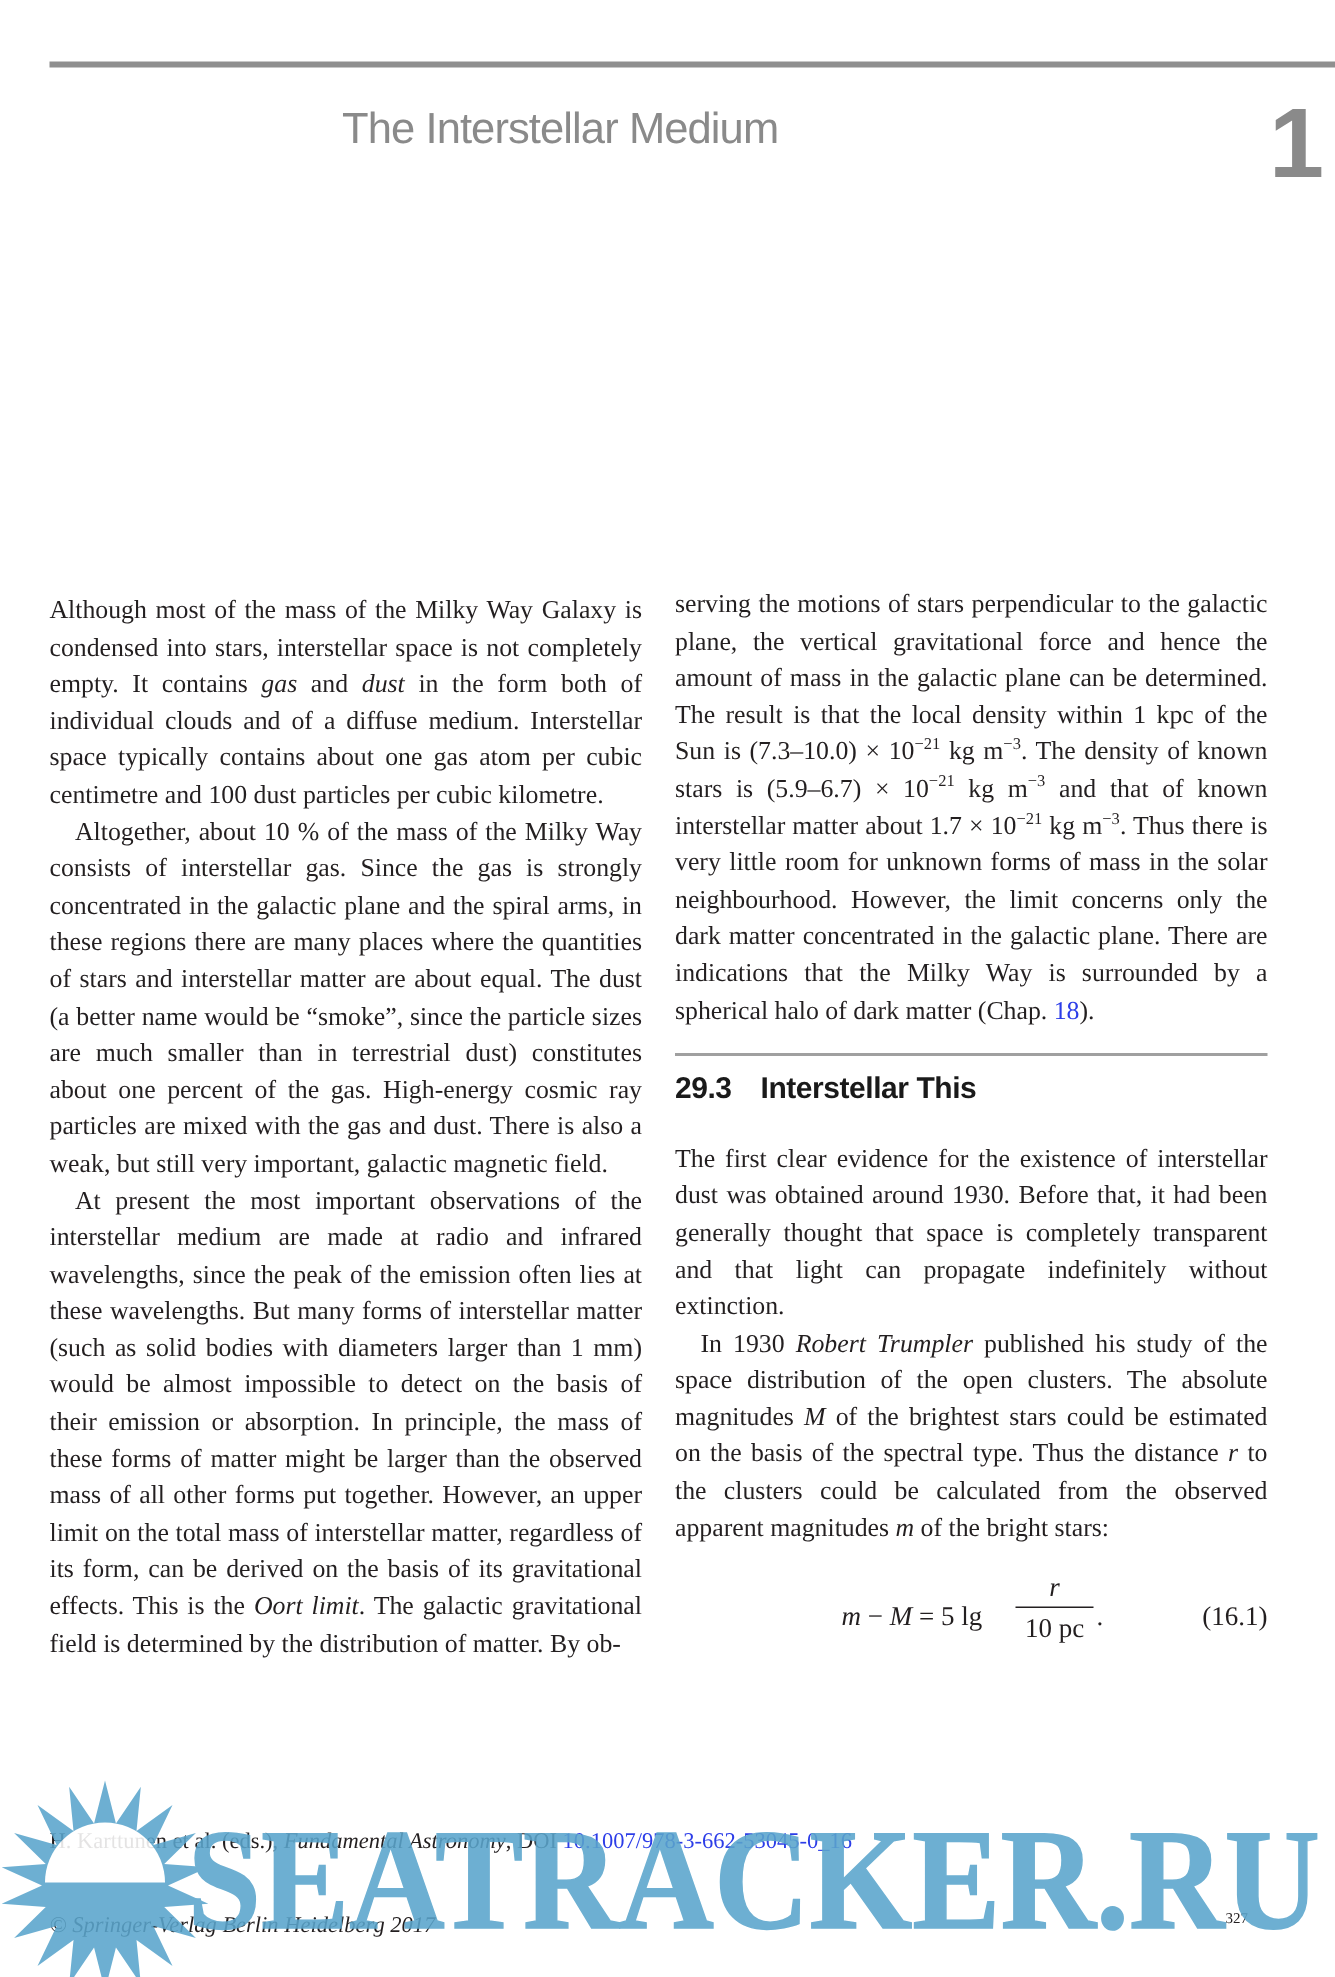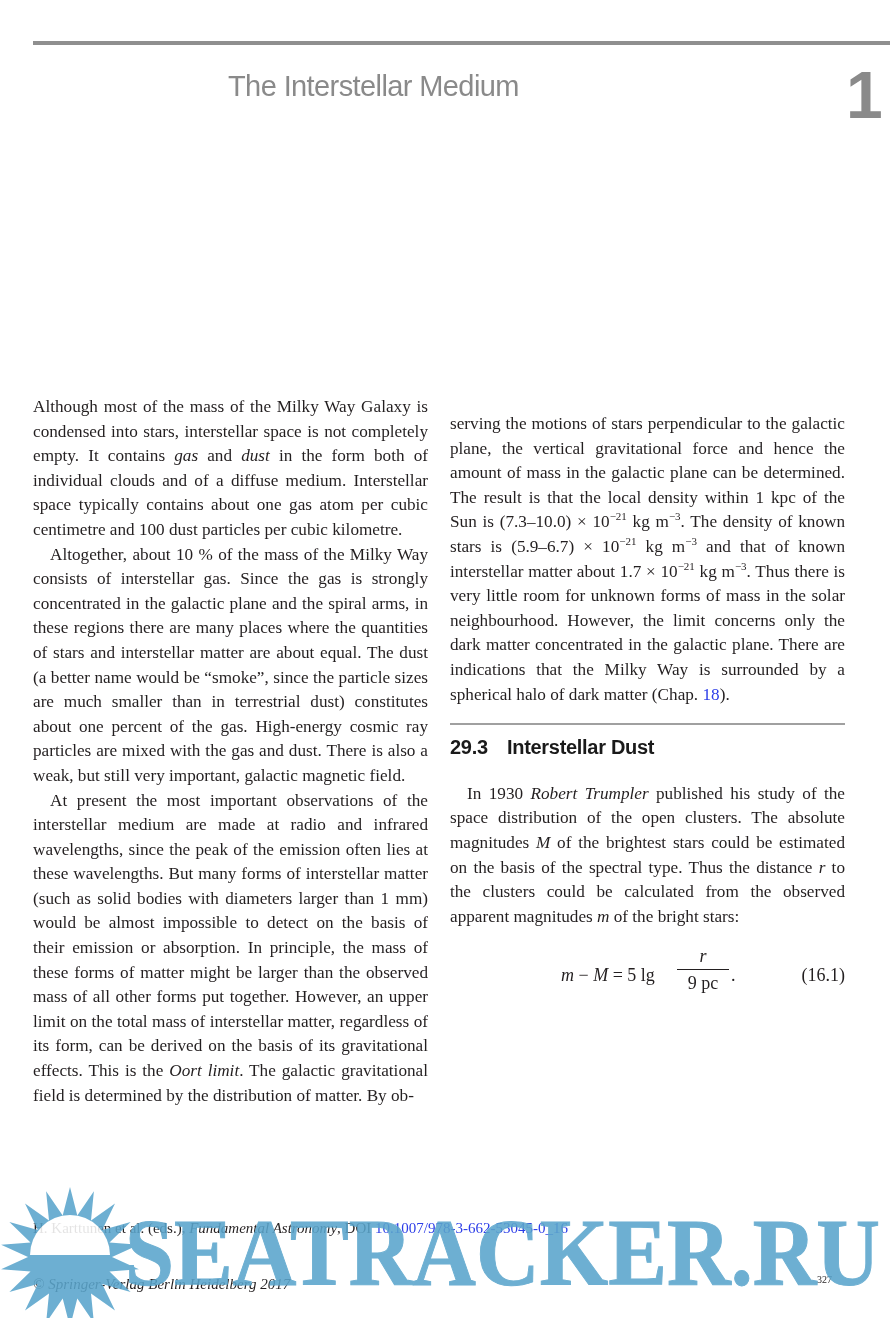--- a/index.html
+++ b/index.html
@@ -5,21 +5,21 @@
     html, body { margin: 0; padding: 0; background: #ffffff; }
     body { width: 890px; height: 1318px; position: relative; overflow: hidden;
            font-family: "Liberation Serif", "DejaVu Serif", serif; color: #231f20; }
     .top-rule { position: absolute; left: 33px; top: 41px; width: 857px; height: 4px; background: #8f8f8f; }
     .chapter-title { position: absolute; left: 228px; top: 70px; font-family: "Liberation Sans", "DejaVu Sans", sans-serif;
                      font-weight: normal; font-size: 29px; color: #8a8a8a; letter-spacing: -0.6px; }
     .chapter-number { position: absolute; left: 846px; top: 62px; font-family: "Liberation Sans", "DejaVu Sans", sans-serif;
                       font-weight: bold; font-size: 66px; line-height: 1; color: #8a8a8a; }
     .col { position: absolute; width: 395px; font-size: 17.2px; line-height: 24.6px; text-align: justify; }
     .col-left { left: 33px; top: 395px; }
-    .col-right { left: 450px; top: 412px; }
+    .col-right { left: 450px; top: 391px; }
     .col p { margin: 0; }
     .col p.indent { text-indent: 17px; }
     .col p + p { margin-top: 0; }
     sup { font-size: 11px; line-height: 0; vertical-align: 7px; }
     .xref { color: #2c3de8; }
     .section-rule { height: 2px; background: #a0a0a0; margin-top: 16px; }
     .section-heading { font-family: "Liberation Sans", "DejaVu Sans", sans-serif; font-weight: bold;
                        font-size: 20px; margin: 10px 0 22px 0; color: #1a1a1a; letter-spacing: -0.3px; }
     .section-heading .num { display: inline-block; width: 57px; }
     .equation { position: relative; height: 62px; margin: 14px 0 14px 0; font-size: 18px; }
@@ -47,30 +47,31 @@
 <div class="col col-left">
   <p><span>Although most of the mass of the Milky Way Galaxy is condensed into stars, interstellar space is not completely empty. It contains </span><i>gas</i><span> and </span><i>dust</i><span> in the form both of individual clouds and of a diffuse medium. Interstellar space typically contains about one gas atom per cubic centimetre and 100 dust particles per cubic kilometre.</span></p>
   <p class="indent">Altogether, about 10 % of the mass of the Milky Way consists of interstellar gas. Since the gas is strongly concentrated in the galactic plane and the spiral arms, in these regions there are many places where the quantities of stars and interstellar matter are about equal. The dust (a better name would be “smoke”, since the particle sizes are much smaller than in terrestrial dust) constitutes about one percent of the gas. High-energy cosmic ray particles are mixed with the gas and dust. There is also a weak, but still very important, galactic magnetic field.</p>
   <p class="indent"><span>At present the most important observations of the interstellar medium are made at radio and infrared wavelengths, since the peak of the emission often lies at these wavelengths. But many forms of interstellar matter (such as solid bodies with diameters larger than 1 mm) would be almost impossible to detect on the basis of their emission or absorption. In principle, the mass of these forms of matter might be larger than the observed mass of all other forms put together. However, an upper limit on the total mass of interstellar matter, regardless of its form, can be derived on the basis of its gravitational effects. This is the </span><i>Oort limit</i><span>. The galactic gravitational field is determined by the distribution of matter. By ob-</span></p>
 </div>
 
 <div class="col col-right">
   <p><span>serving the motions of stars perpendicular to the galactic plane, the vertical gravitational force and hence the amount of mass in the galactic plane can be determined. The result is that the local density within 1 kpc of the Sun is (7.3–10.0) × 10</span><sup>−21</sup><span> kg m</span><sup>−3</sup><span>. The density of known stars is (5.9–6.7) × 10</span><sup>−21</sup><span> kg m</span><sup>−3</sup><span> and that of known interstellar matter about 1.7 × 10</span><sup>−21</sup><span> kg m</span><sup>−3</sup><span>. Thus there is very little room for unknown forms of mass in the solar neighbourhood. However, the limit concerns only the dark matter concentrated in the galactic plane. There are indications that the Milky Way is surrounded by a spherical halo of dark matter (Chap. </span><a class="xref">18</a><span>).</span></p>
 
   <div class="section-rule"></div>
-  <div class="section-heading"><span class="num">29.3</span><span>Interstellar Dust</span></div>
+  <div class="section-heading"><span class="num">29.3</span><span>Interstellar This</span></div>
 
+  <p>The first clear evidence for the existence of interstellar dust was obtained around 1930. Before that, it had been generally thought that space is completely transparent and that light can propagate indefinitely without extinction.</p>
   <p class="indent"><span>In 1930 </span><i>Robert Trumpler</i><span> published his study of the space distribution of the open clusters. The absolute magnitudes </span><i>M</i><span> of the brightest stars could be estimated on the basis of the spectral type. Thus the distance </span><i>r</i><span> to the clusters could be calculated from the observed apparent magnitudes </span><i>m</i><span> of the bright stars:</span></p>
 
   <div class="equation">
     <span class="eq-lhs"><i>m</i><span> − </span><i>M</i><span> = 5 lg</span></span>
     <span class="frac">
       <span class="numer">r</span>
       <span class="bar"></span>
-      <span class="denom">9 pc</span>
+      <span class="denom">10 pc</span>
     </span>
     <span class="eq-period">.</span>
     <span class="eq-number">(16.1)</span>
   </div>
 
 </div>
 
 <div class="footer footer-copyright">© Springer-Verlag Berlin Heidelberg 2017</div>
 <div class="footer footer-citation"><span>H. Karttunen et al. (eds.), </span><i>Fundamental Astronomy</i><span>, DOI </span><a class="xref">10.1007/978-3-662-53045-0_16</a></div>
 <div class="page-number">327</div>

